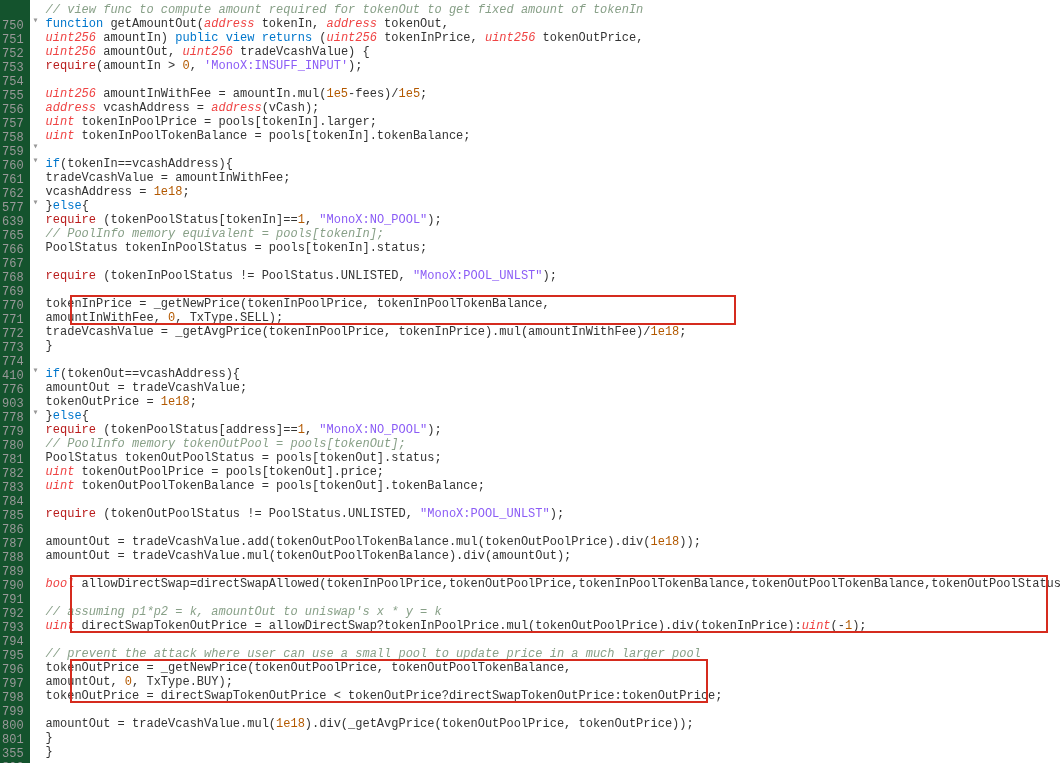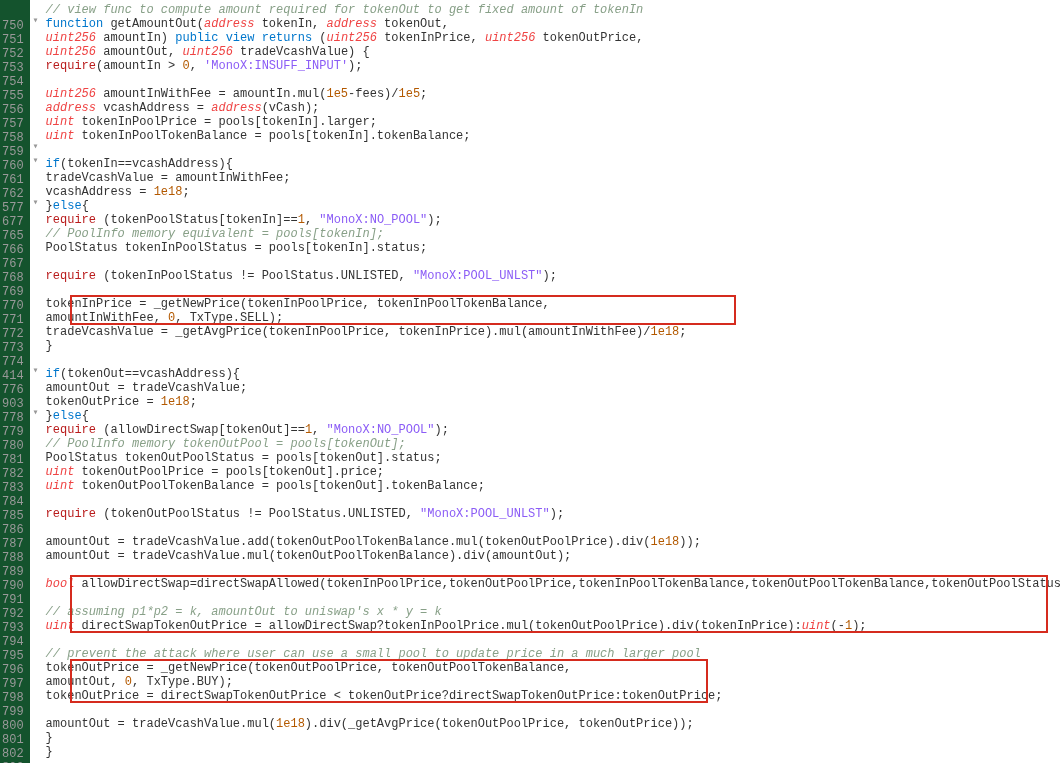--- a/index.html
+++ b/index.html
@@ -58,32 +58,32 @@
       <div class="ln">754</div>
       <div class="ln">755</div>
       <div class="ln">756</div>
       <div class="ln">757</div>
       <div class="ln">758</div>
       <div class="ln">759</div>
       <div class="ln">760</div>
       <div class="ln">761</div>
       <div class="ln">762</div>
       <div class="ln">577</div>
-      <div class="ln">677</div>
+      <div class="ln">639</div>
       <div class="ln">765</div>
       <div class="ln">766</div>
       <div class="ln">767</div>
       <div class="ln">768</div>
       <div class="ln">769</div>
       <div class="ln">770</div>
       <div class="ln">771</div>
       <div class="ln">772</div>
       <div class="ln">773</div>
       <div class="ln">774</div>
-      <div class="ln">414</div>
+      <div class="ln">410</div>
       <div class="ln">776</div>
       <div class="ln">903</div>
       <div class="ln">778</div>
       <div class="ln">779</div>
       <div class="ln">780</div>
       <div class="ln">781</div>
       <div class="ln">782</div>
       <div class="ln">783</div>
       <div class="ln">784</div>
       <div class="ln">785</div>
@@ -96,21 +96,21 @@
       <div class="ln">792</div>
       <div class="ln">793</div>
       <div class="ln">794</div>
       <div class="ln">795</div>
       <div class="ln">796</div>
       <div class="ln">797</div>
       <div class="ln">798</div>
       <div class="ln">799</div>
       <div class="ln">800</div>
       <div class="ln">801</div>
-      <div class="ln">802</div>
+      <div class="ln">355</div>
       <div class="ln">803</div>
     </div>
   <div class="fold-col" id="foldcol">
       <div class="fm"></div>
       <div class="fm">▾</div>
       <div class="fm"></div>
       <div class="fm"></div>
       <div class="fm"></div>
       <div class="fm"></div>
       <div class="fm"></div>
@@ -187,21 +187,21 @@
         <div class="line">&nbsp;</div>
         <div class="line"><span>      </span><span class="c-ident">tokenInPrice = _getNewPrice(tokenInPoolPrice, tokenInPoolTokenBalance,</span></div>
         <div class="line"><span>        </span><span class="c-ident">amountInWithFee, </span><span class="c-number">0</span><span class="c-ident">, TxType.SELL);</span></div>
         <div class="line"><span>      </span><span class="c-ident">tradeVcashValue = _getAvgPrice(tokenInPoolPrice, tokenInPrice).mul(amountInWithFee)/</span><span class="c-number">1e18</span><span class="c-ident">;</span></div>
         <div class="line"><span>    </span><span class="c-ident">}</span></div>
         <div class="line">&nbsp;</div>
         <div class="line"><span>    </span><span class="c-keyword">if</span><span class="c-ident">(tokenOut==vcashAddress){</span></div>
         <div class="line"><span>      </span><span class="c-ident">amountOut = tradeVcashValue;</span></div>
         <div class="line"><span>      </span><span class="c-ident">tokenOutPrice = </span><span class="c-number">1e18</span><span class="c-ident">;</span></div>
         <div class="line"><span>    </span><span class="c-ident">}</span><span class="c-keyword">else</span><span class="c-ident">{</span></div>
-        <div class="line"><span>      </span><span class="c-func">require</span><span class="c-ident"> (allowDirectSwap[tokenOut]==</span><span class="c-number">1</span><span class="c-ident">, </span><span class="c-string">"MonoX:NO_POOL"</span><span class="c-ident">);</span></div>
+        <div class="line"><span>      </span><span class="c-func">require</span><span class="c-ident"> (tokenPoolStatus[address]==</span><span class="c-number">1</span><span class="c-ident">, </span><span class="c-string">"MonoX:NO_POOL"</span><span class="c-ident">);</span></div>
         <div class="line"><span>      </span><span class="c-comment">// PoolInfo memory tokenOutPool = pools[tokenOut];</span></div>
         <div class="line"><span>      </span><span class="c-ident">PoolStatus tokenOutPoolStatus = pools[tokenOut].status;</span></div>
         <div class="line"><span>      </span><span class="c-type">uint</span><span class="c-ident"> tokenOutPoolPrice = pools[tokenOut].price;</span></div>
         <div class="line"><span>      </span><span class="c-type">uint</span><span class="c-ident"> tokenOutPoolTokenBalance = pools[tokenOut].tokenBalance;</span></div>
         <div class="line">&nbsp;</div>
         <div class="line"><span>      </span><span class="c-func">require</span><span class="c-ident"> (tokenOutPoolStatus != PoolStatus.UNLISTED, </span><span class="c-string">"MonoX:POOL_UNLST"</span><span class="c-ident">);</span></div>
         <div class="line">&nbsp;</div>
         <div class="line"><span>      </span><span class="c-ident">amountOut = tradeVcashValue.add(tokenOutPoolTokenBalance.mul(tokenOutPoolPrice).div(</span><span class="c-number">1e18</span><span class="c-ident">));</span></div>
         <div class="line"><span>      </span><span class="c-ident">amountOut = tradeVcashValue.mul(tokenOutPoolTokenBalance).div(amountOut);</span></div>
         <div class="line">&nbsp;</div>

